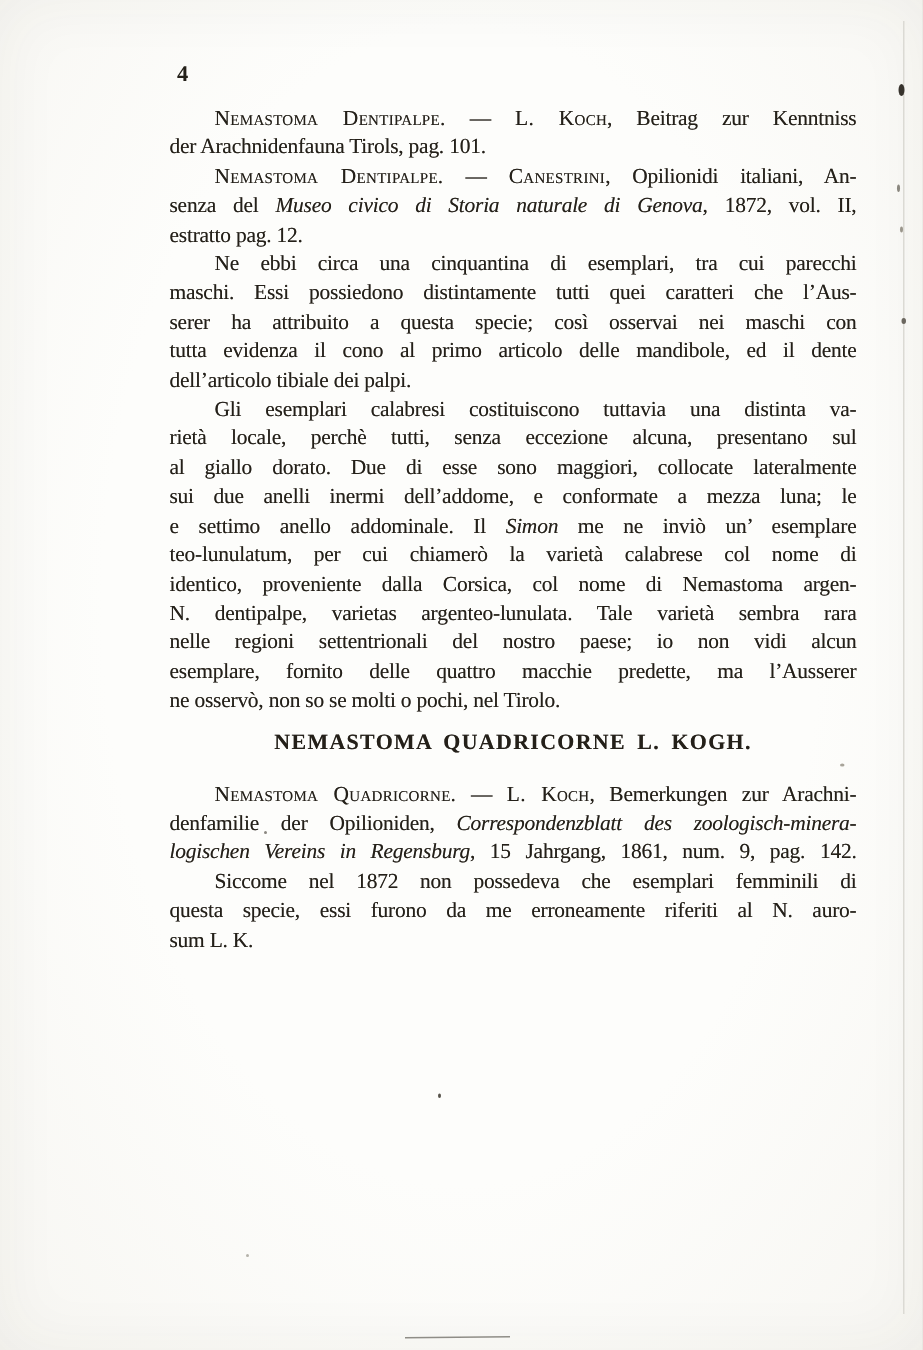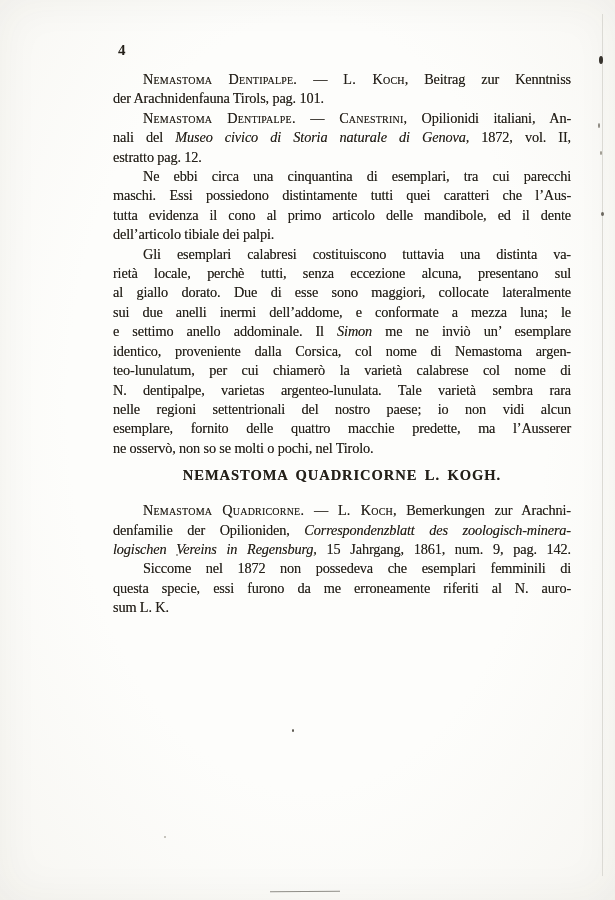--- a/index.html
+++ b/index.html
@@ -88,37 +88,38 @@
 
 <div class="page">
   <div class="page-number">4</div>
   <div class="text-column">
       <div class="block reference">
         <div class="line a-justify indent"><span class="seg sc">Nemastoma Dentipalpe.</span><span class="seg"> — </span><span class="seg sc">L. Koch</span><span class="seg">, Beitrag zur Kenntniss</span></div>
         <div class="line a-left"><span class="seg">der Arachnidenfauna Tirols, pag. 101.</span></div>
       </div>
       <div class="block reference">
         <div class="line a-justify indent"><span class="seg sc">Nemastoma Dentipalpe.</span><span class="seg"> — </span><span class="seg sc">Canestrini</span><span class="seg">, Opilionidi italiani, An-</span></div>
-        <div class="line a-justify"><span class="seg">nali del </span><span class="seg i">Museo civico di Storia naturale di Genova,</span><span class="seg"> 1872, vol. II,</span></div>
+        <div class="line a-justify"><span class="seg">senza del </span><span class="seg i">Museo civico di Storia naturale di Genova,</span><span class="seg"> 1872, vol. II,</span></div>
         <div class="line a-left"><span class="seg">estratto pag. 12.</span></div>
       </div>
       <div class="block paragraph">
         <div class="line a-justify indent"><span class="seg">Ne ebbi circa una cinquantina di esemplari, tra cui parecchi</span></div>
         <div class="line a-justify"><span class="seg">maschi. Essi possiedono distintamente tutti quei caratteri che l’Aus-</span></div>
+        <div class="line a-justify"><span class="seg">serer ha attribuito a questa specie; così osservai nei maschi con</span></div>
         <div class="line a-justify"><span class="seg">tutta evidenza il cono al primo articolo delle mandibole, ed il dente</span></div>
         <div class="line a-left"><span class="seg">dell’articolo tibiale dei palpi.</span></div>
       </div>
       <div class="block paragraph">
         <div class="line a-justify indent"><span class="seg">Gli esemplari calabresi costituiscono tuttavia una distinta va-</span></div>
         <div class="line a-justify"><span class="seg">rietà locale, perchè tutti, senza eccezione alcuna, presentano sul</span></div>
         <div class="line a-justify"><span class="seg">al giallo dorato. Due di esse sono maggiori, collocate lateralmente</span></div>
         <div class="line a-justify"><span class="seg">sui due anelli inermi dell’addome, e conformate a mezza luna; le</span></div>
         <div class="line a-justify"><span class="seg">e settimo anello addominale. Il </span><span class="seg i">Simon</span><span class="seg"> me ne inviò un’ esemplare</span></div>
+        <div class="line a-justify"><span class="seg">teo-lunulatum, per cui chiamerò la varietà calabrese col nome di</span></div>
         <div class="line a-justify"><span class="seg">identico, proveniente dalla Corsica, col nome di Nemastoma argen-</span></div>
-        <div class="line a-justify"><span class="seg">teo-lunulatum, per cui chiamerò la varietà calabrese col nome di</span></div>
         <div class="line a-justify"><span class="seg">N. dentipalpe, varietas argenteo-lunulata. Tale varietà sembra rara</span></div>
         <div class="line a-justify"><span class="seg">nelle regioni settentrionali del nostro paese; io non vidi alcun</span></div>
         <div class="line a-justify"><span class="seg">esemplare, fornito delle quattro macchie predette, ma l’Ausserer</span></div>
         <div class="line a-left"><span class="seg">ne osservò, non so se molti o pochi, nel Tirolo.</span></div>
       </div>
       <div class="block heading">
         <div class="line a-center"><span class="seg">NEMASTOMA QUADRICORNE L. KOGH.</span></div>
       </div>
       <div class="block reference">
         <div class="line a-justify indent"><span class="seg sc">Nemastoma Quadricorne.</span><span class="seg"> — </span><span class="seg sc">L. Koch</span><span class="seg">, Bemerkungen zur Arachni-</span></div>

